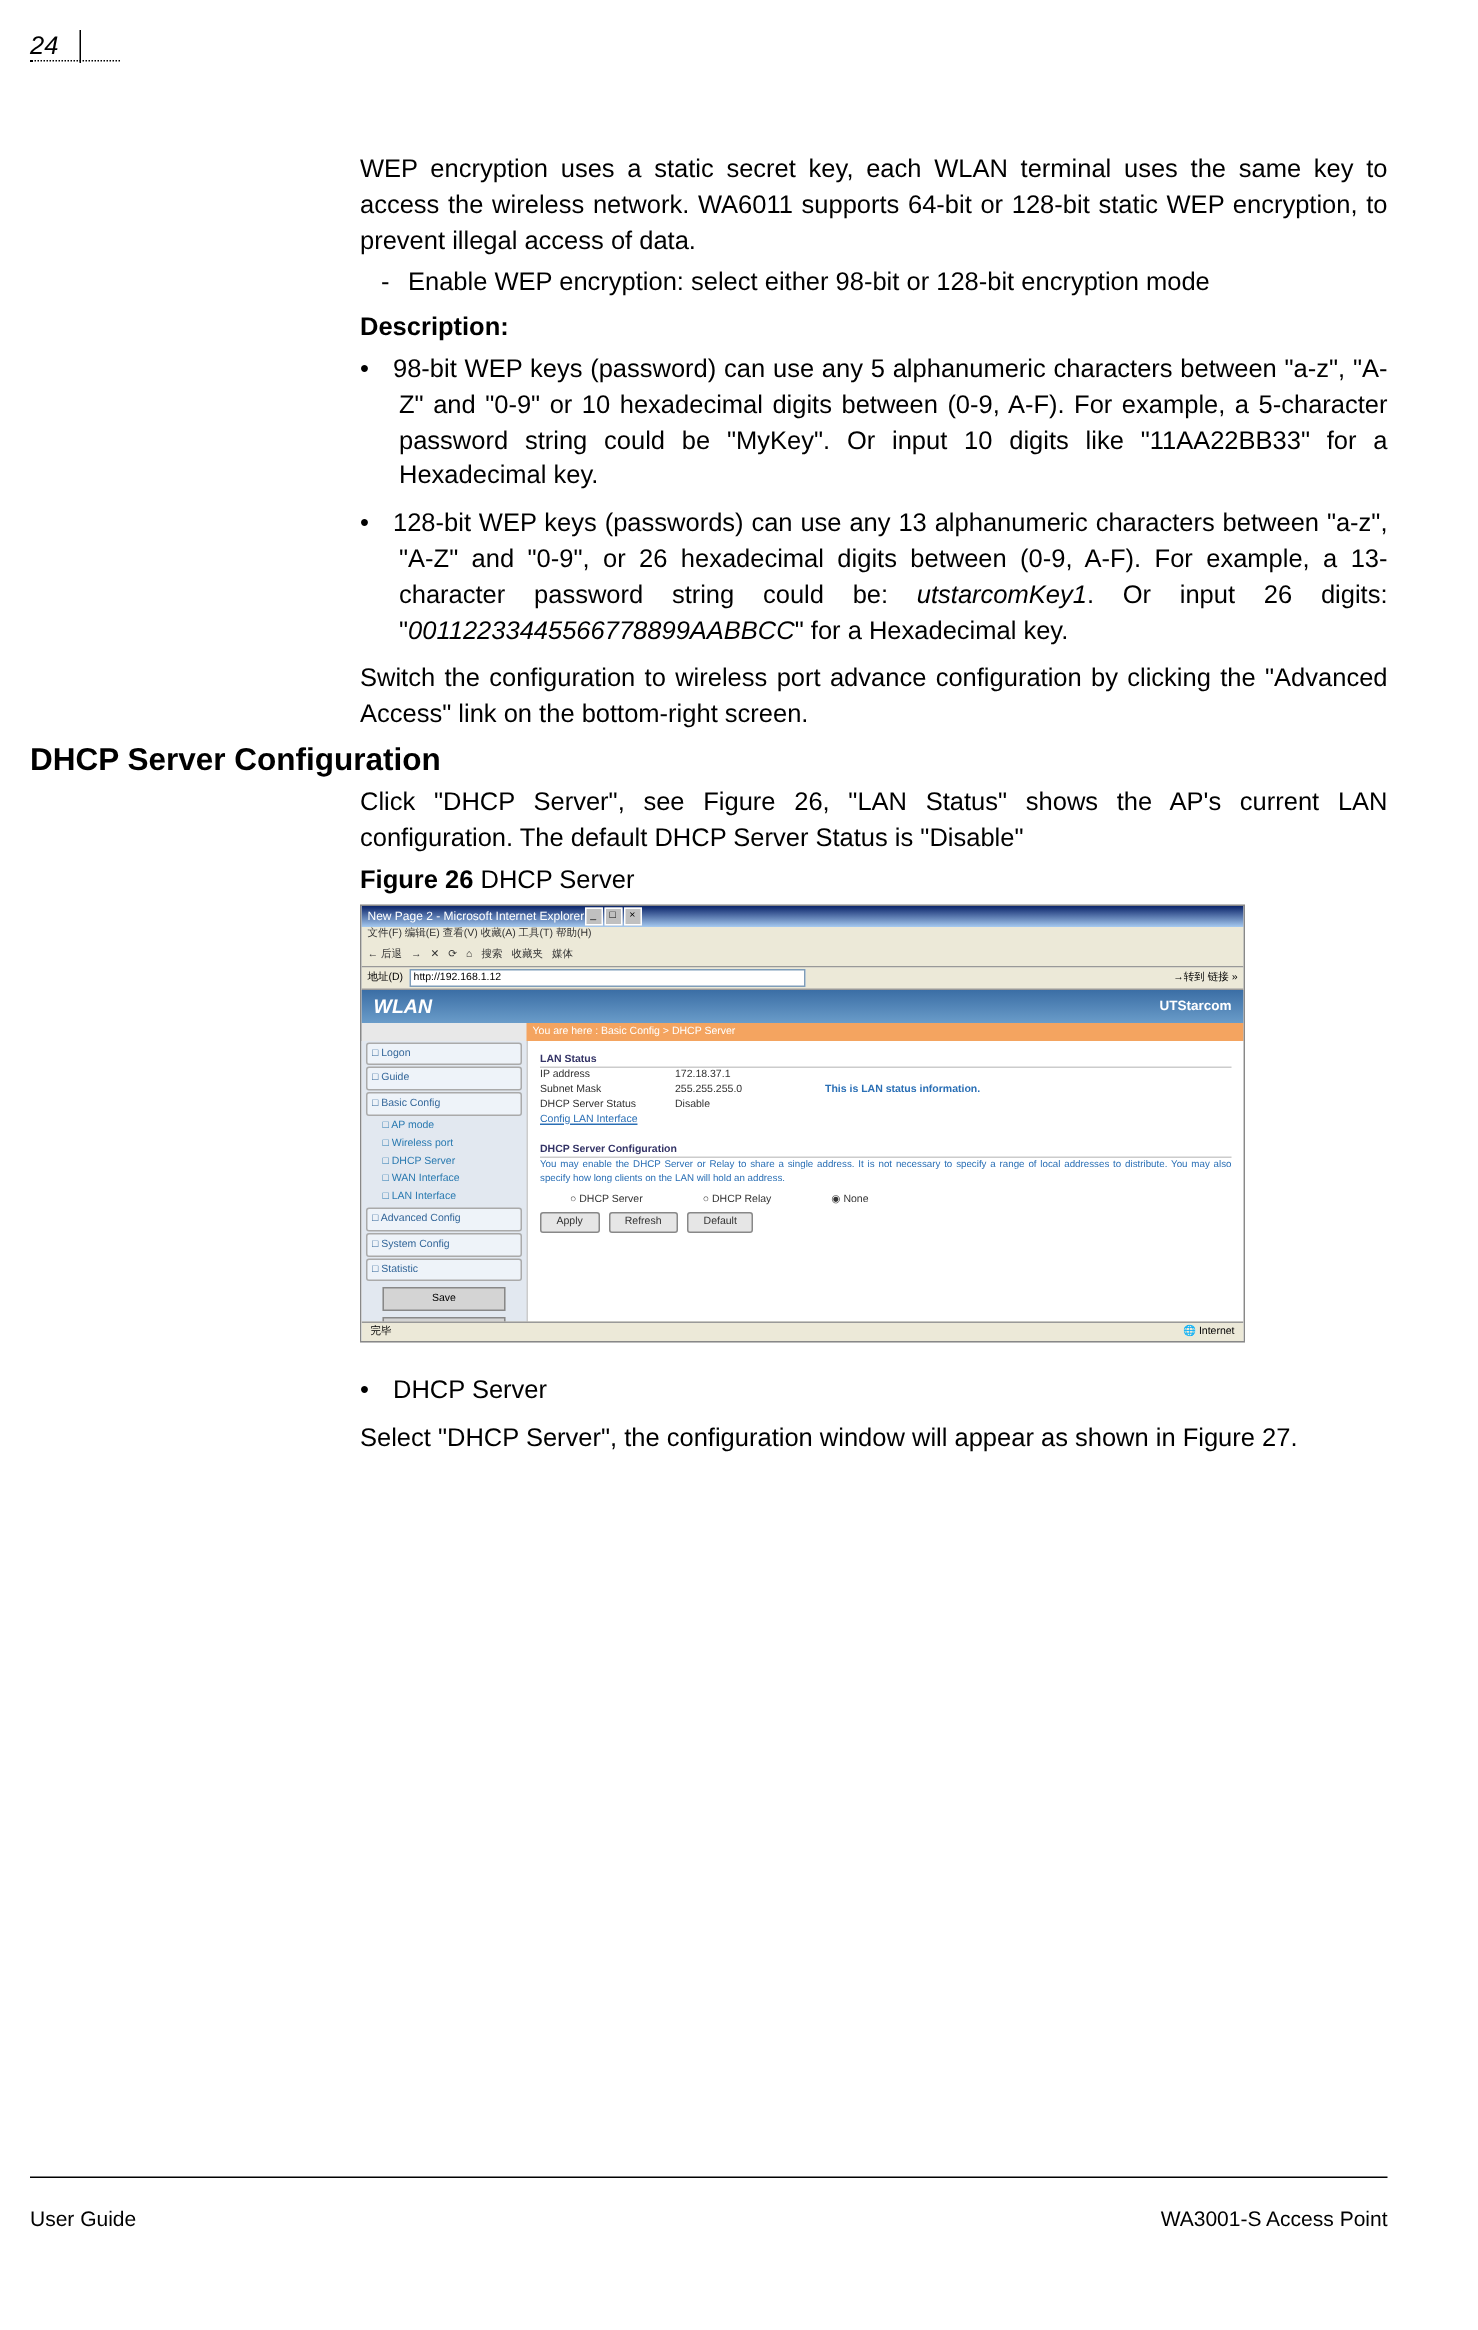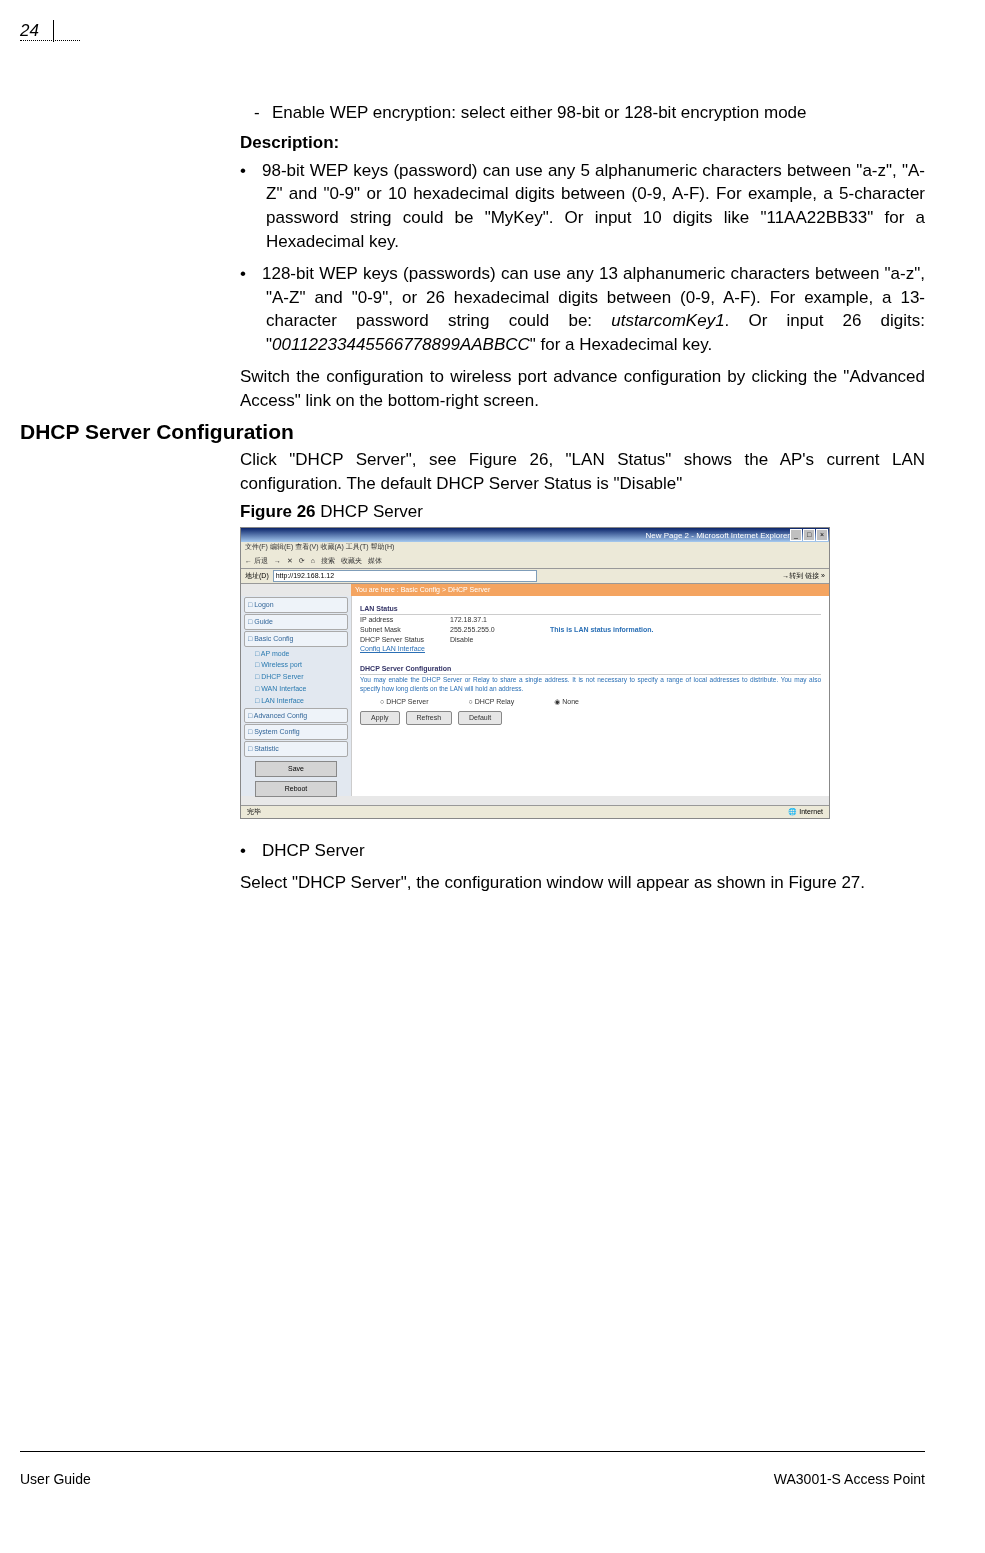--- a/index.html
+++ b/index.html
@@ -92,21 +92,21 @@
     overflow: hidden;
   }
   .ie-titlebar {
     background: linear-gradient(#0a246a, #a6caf0);
     color: #fff;
     height: 14px;
     display: flex;
     align-items: center;
     padding-left: 4px;
     font-size: 8px;
-    justify-content: flex-end;
+    justify-content: flex-start;
   }
   .window-btns span {
     display: inline-block;
     width: 10px;
     height: 10px;
     background: #c0c0c0;
     border: 1px solid #fff;
     margin-right: 1px;
     font-size: 7px;
     text-align: center;
@@ -265,20 +265,21 @@
   <div class="header">
     <div>
       <div style="display:flex;">
         <div class="page-number-box">24</div>
       </div>
       <div class="underline-dotted"></div>
     </div>
   </div>
 
   <div class="main-content">
+    <p>WEP encryption uses a static secret key, each WLAN terminal uses the same key to access the wireless network.  WA6011 supports 64-bit or 128-bit static WEP encryption, to prevent illegal access of data.</p>
 
     <div class="indent-list">
       <p><span class="dash">-</span><span>Enable WEP encryption: select either 98-bit or 128-bit encryption mode</span></p>
     </div>
 
     <p class="bold">Description:</p>
 
     <div class="bullet-list">
       <p><span class="bullet">•</span><span>98-bit WEP keys (password) can use any 5 alphanumeric characters between "a-z", "A-Z" and "0-9" or 10 hexadecimal digits between (0-9, A-F). For example, a 5-character password string could be "MyKey". Or input 10 digits like "11AA22BB33" for a Hexadecimal key.</span></p>
     </div>
@@ -311,20 +312,24 @@
         <span>⟳</span>
         <span>⌂</span>
         <span>搜索</span>
         <span>收藏夹</span>
         <span>媒体</span>
       </div>
       <div class="ie-addressbar">
         <span>地址(D)</span>
         <span class="addr-input">http://192.168.1.12</span>
         <span style="margin-left:auto;padding-right:4px;">→转到  链接 »</span>
+      </div>
+      <div class="wlan-banner">
+        <span>WLAN</span>
+        <span class="ut-logo">UTStarcom</span>
       </div>
       <div class="breadcrumb">You are here : Basic Config &gt; DHCP Server</div>
       <div class="fig-body">
         <div class="left-nav">
           <div class="nav-item">□ <span>Logon</span></div>
           <div class="nav-item">□ <span>Guide</span></div>
           <div class="nav-item">□ <span>Basic Config</span></div>
           <div class="nav-sub">□ <span>AP mode</span></div>
           <div class="nav-sub">□ <span>Wireless port</span></div>
           <div class="nav-sub">□ <span>DHCP Server</span></div>

